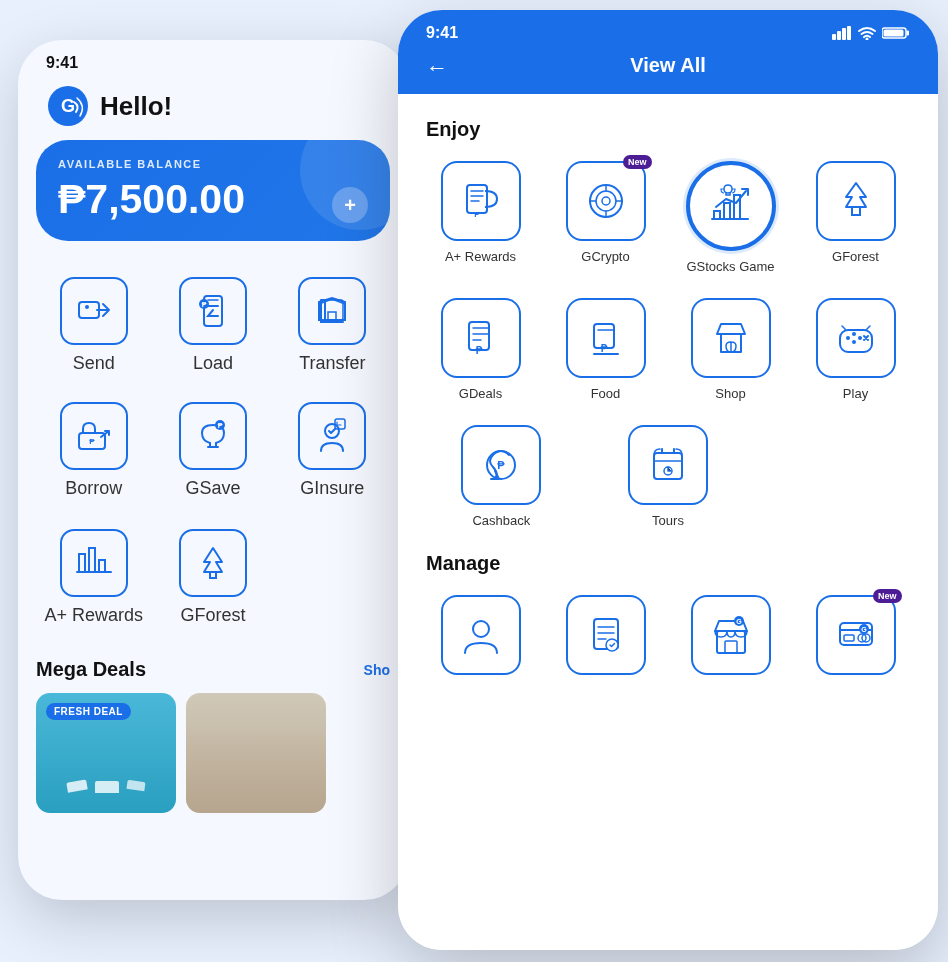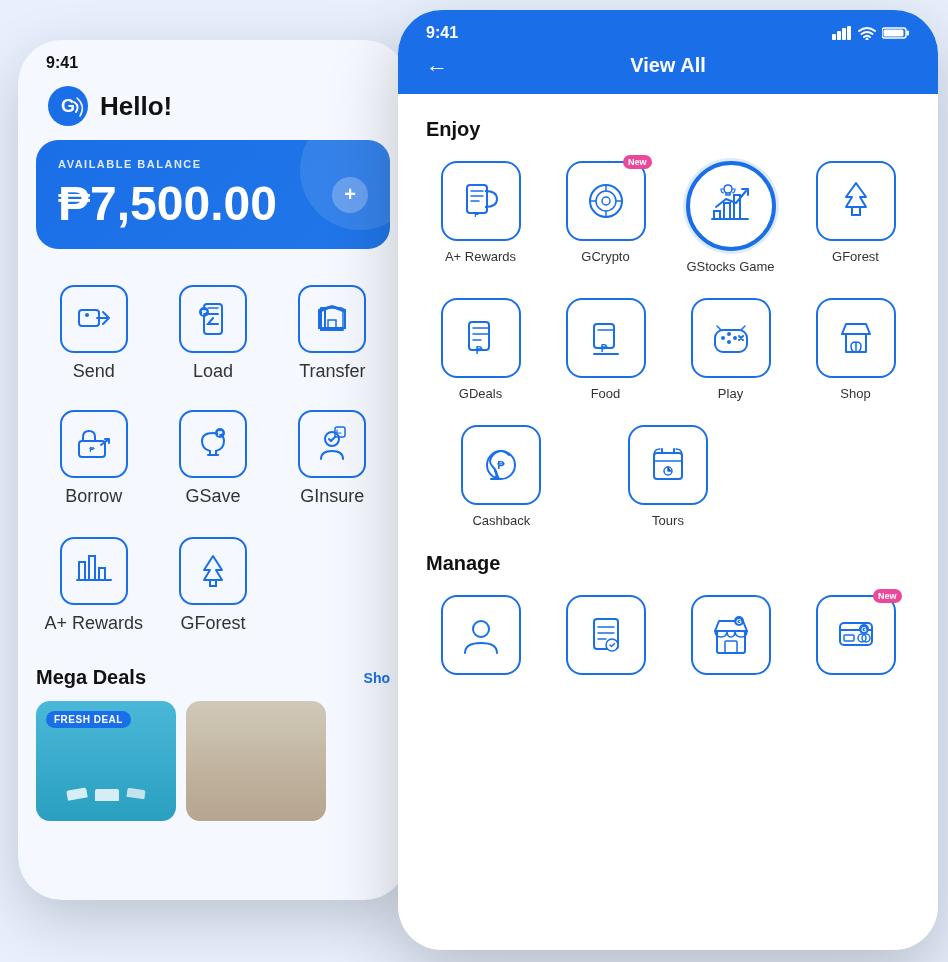--- a/index.html
+++ b/index.html
@@ -51,36 +51,36 @@
     .hello-text {
       font-size: 26px;
       font-weight: 700;
       color: #111;
     }
 
     
     .balance-card {
       margin: 0 18px 18px 18px;
       background: linear-gradient(135deg, #1a6fe8 0%, #2176e8 100%);
-      border-radius: 22px;
+      border-radius: 32px;
       padding: 18px 22px;
       color: white;
       display: flex;
-      align-items: center;
+      align-items: flex-end;
       justify-content: space-between;
     }
     .balance-label {
       font-size: 11px;
       letter-spacing: 1.5px;
       opacity: 0.85;
       margin-bottom: 6px;
       font-weight: 600;
     }
     .balance-amount {
-      font-size: 48px;
+      font-size: 41px;
       font-weight: 800;
     }
     .balance-btn {
       width: 36px;
       height: 36px;
       background: rgba(255,255,255,0.25);
       border-radius: 50%;
       display: flex;
       align-items: center;
       justify-content: center;
@@ -281,21 +281,21 @@
     .grid-icon-label {
       font-size: 13px;
       color: #333;
       font-weight: 500;
       text-align: center;
     }
     .new-badge {
       position: absolute;
       top: -8px;
       right: -8px;
-      background: #ec4899;
+      background: #4c1d95;
       color: white;
       font-size: 9px;
       font-weight: 700;
       padding: 2px 5px;
       border-radius: 8px;
     }
 
     .manage-section {
     }
     .manage-icons-grid {
@@ -601,41 +601,41 @@
             <text x="20" y="36" text-anchor="middle" font-size="10" fill="#1a6fe8" font-weight="bold">₱</text>
             <path d="M10 38 L34 38" stroke="#1a6fe8" stroke-width="2" stroke-linecap="round"></path>
           </svg>
         </div>
         <span class="grid-icon-label">Food</span>
       </div>
 
       <div class="grid-icon-item">
         <div class="grid-icon-box">
           <svg width="44" height="44" viewBox="0 0 44 44">
+            <path d="M12 18 L12 36 L32 36 L32 18" stroke="#1a6fe8" stroke-width="2" fill="none" stroke-linecap="round" stroke-linejoin="round"></path>
+            <path d="M8 18 L36 18 L32 8 L12 8 Z" stroke="#1a6fe8" stroke-width="2" fill="none" stroke-linejoin="round"></path>
+            <path d="M22 36 L22 26 Q17 26 17 30 Q17 36 22 36 Q27 36 27 30 Q27 26 22 26" stroke="#1a6fe8" stroke-width="1.5" fill="none"></path>
+          </svg>
+        </div>
+        <span class="grid-icon-label">Shop</span>
+      </div>
+
+      <div class="grid-icon-item">
+        <div class="grid-icon-box">
+          <svg width="44" height="44" viewBox="0 0 44 44">
             <rect x="6" y="14" width="32" height="22" rx="8" stroke="#1a6fe8" stroke-width="2" fill="none"></rect>
             <circle cx="14" cy="22" r="2" fill="#1a6fe8"></circle>
             <circle cx="20" cy="26" r="2" fill="#1a6fe8"></circle>
             <circle cx="26" cy="22" r="2" fill="#1a6fe8"></circle>
             <circle cx="20" cy="18" r="2" fill="#1a6fe8"></circle>
             <path d="M30 20 L34 24 M34 20 L30 24" stroke="#1a6fe8" stroke-width="2" stroke-linecap="round"></path>
             <path d="M8 10 L12 14 M36 10 L32 14" stroke="#1a6fe8" stroke-width="1.5" stroke-linecap="round"></path>
           </svg>
         </div>
         <span class="grid-icon-label">Play</span>
-      </div>
-
-      <div class="grid-icon-item">
-        <div class="grid-icon-box">
-          <svg width="44" height="44" viewBox="0 0 44 44">
-            <path d="M12 18 L12 36 L32 36 L32 18" stroke="#1a6fe8" stroke-width="2" fill="none" stroke-linecap="round" stroke-linejoin="round"></path>
-            <path d="M8 18 L36 18 L32 8 L12 8 Z" stroke="#1a6fe8" stroke-width="2" fill="none" stroke-linejoin="round"></path>
-            <path d="M22 36 L22 26 Q17 26 17 30 Q17 36 22 36 Q27 36 27 30 Q27 26 22 26" stroke="#1a6fe8" stroke-width="1.5" fill="none"></path>
-          </svg>
-        </div>
-        <span class="grid-icon-label">Shop</span>
       </div>
     </div>
 
     <div class="icons-grid" style="grid-template-columns: repeat(3, 1fr);">
 
       <div class="grid-icon-item">
         <div class="grid-icon-box">
           <svg width="44" height="44" viewBox="0 0 44 44">
             <circle cx="22" cy="22" r="14" stroke="#1a6fe8" stroke-width="2" fill="none"></circle>
             <path d="M22 8 L22 36" stroke="none"></path>

